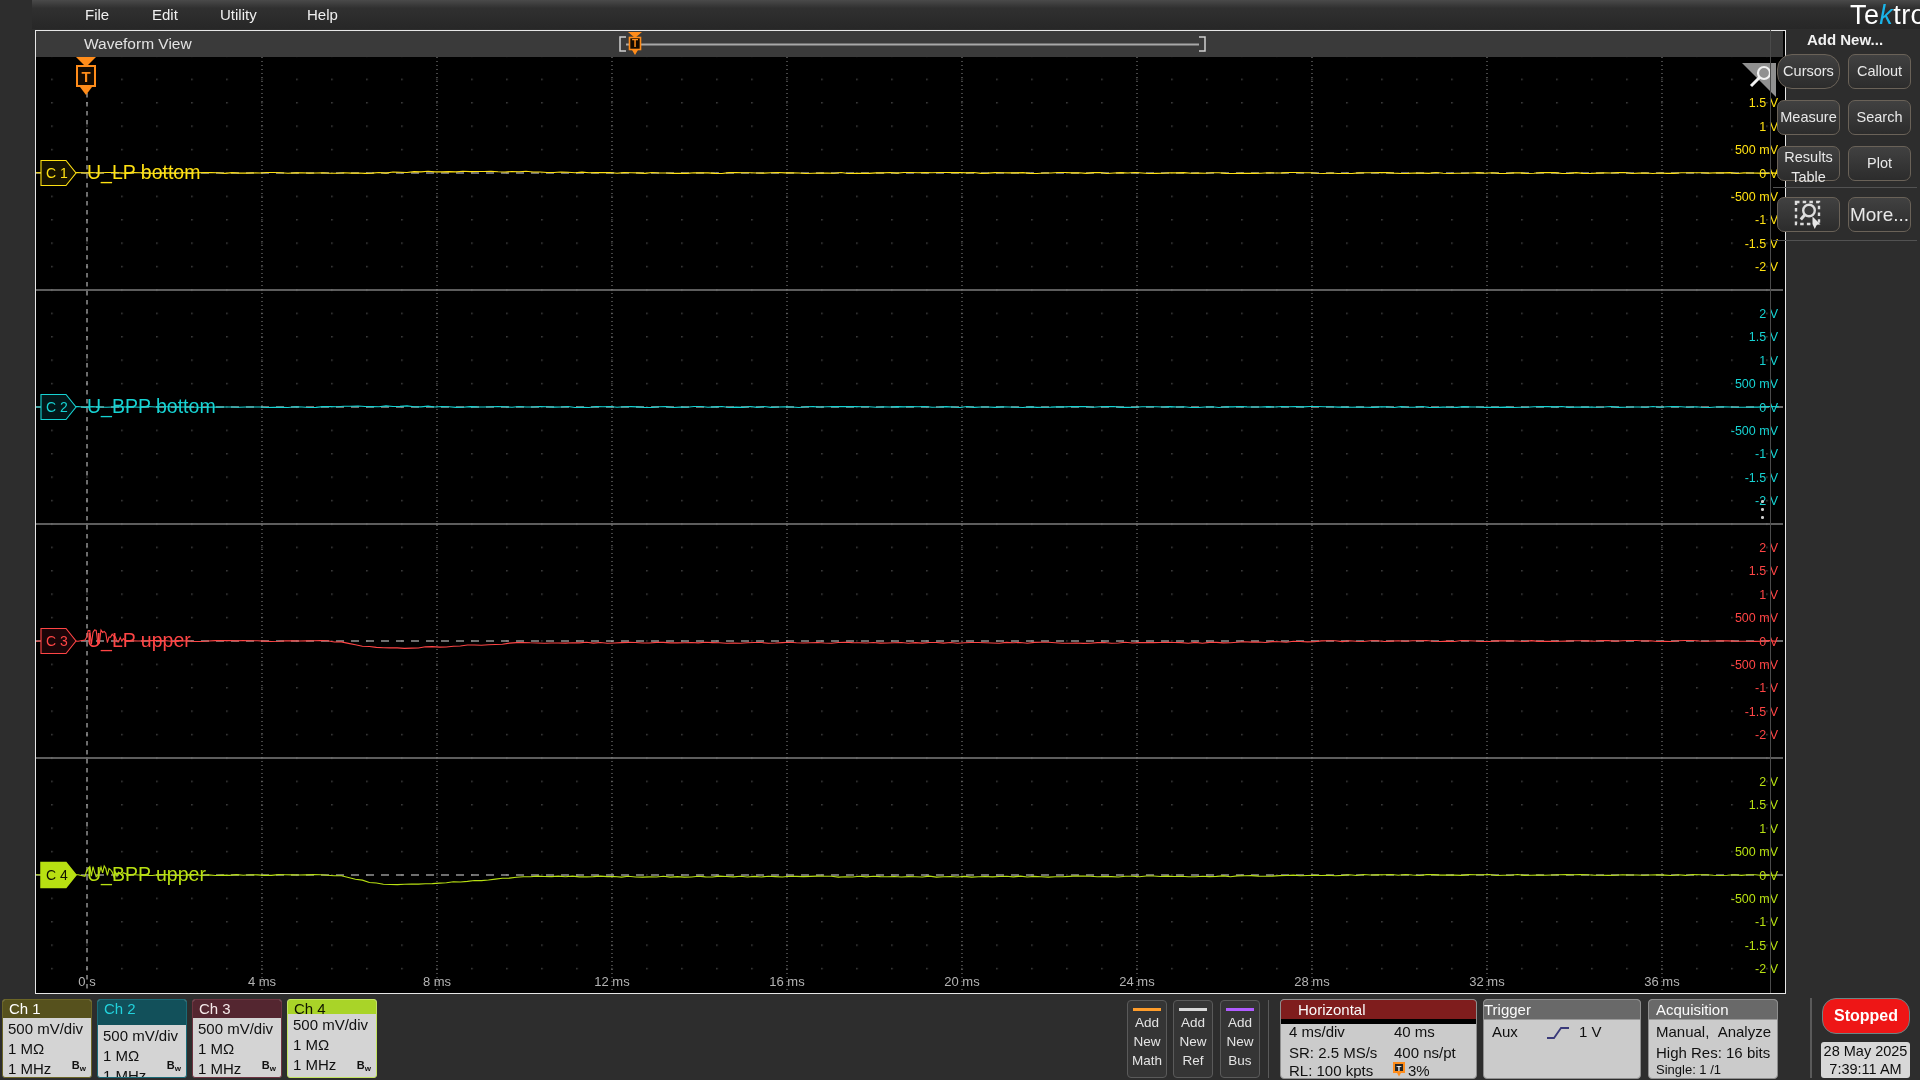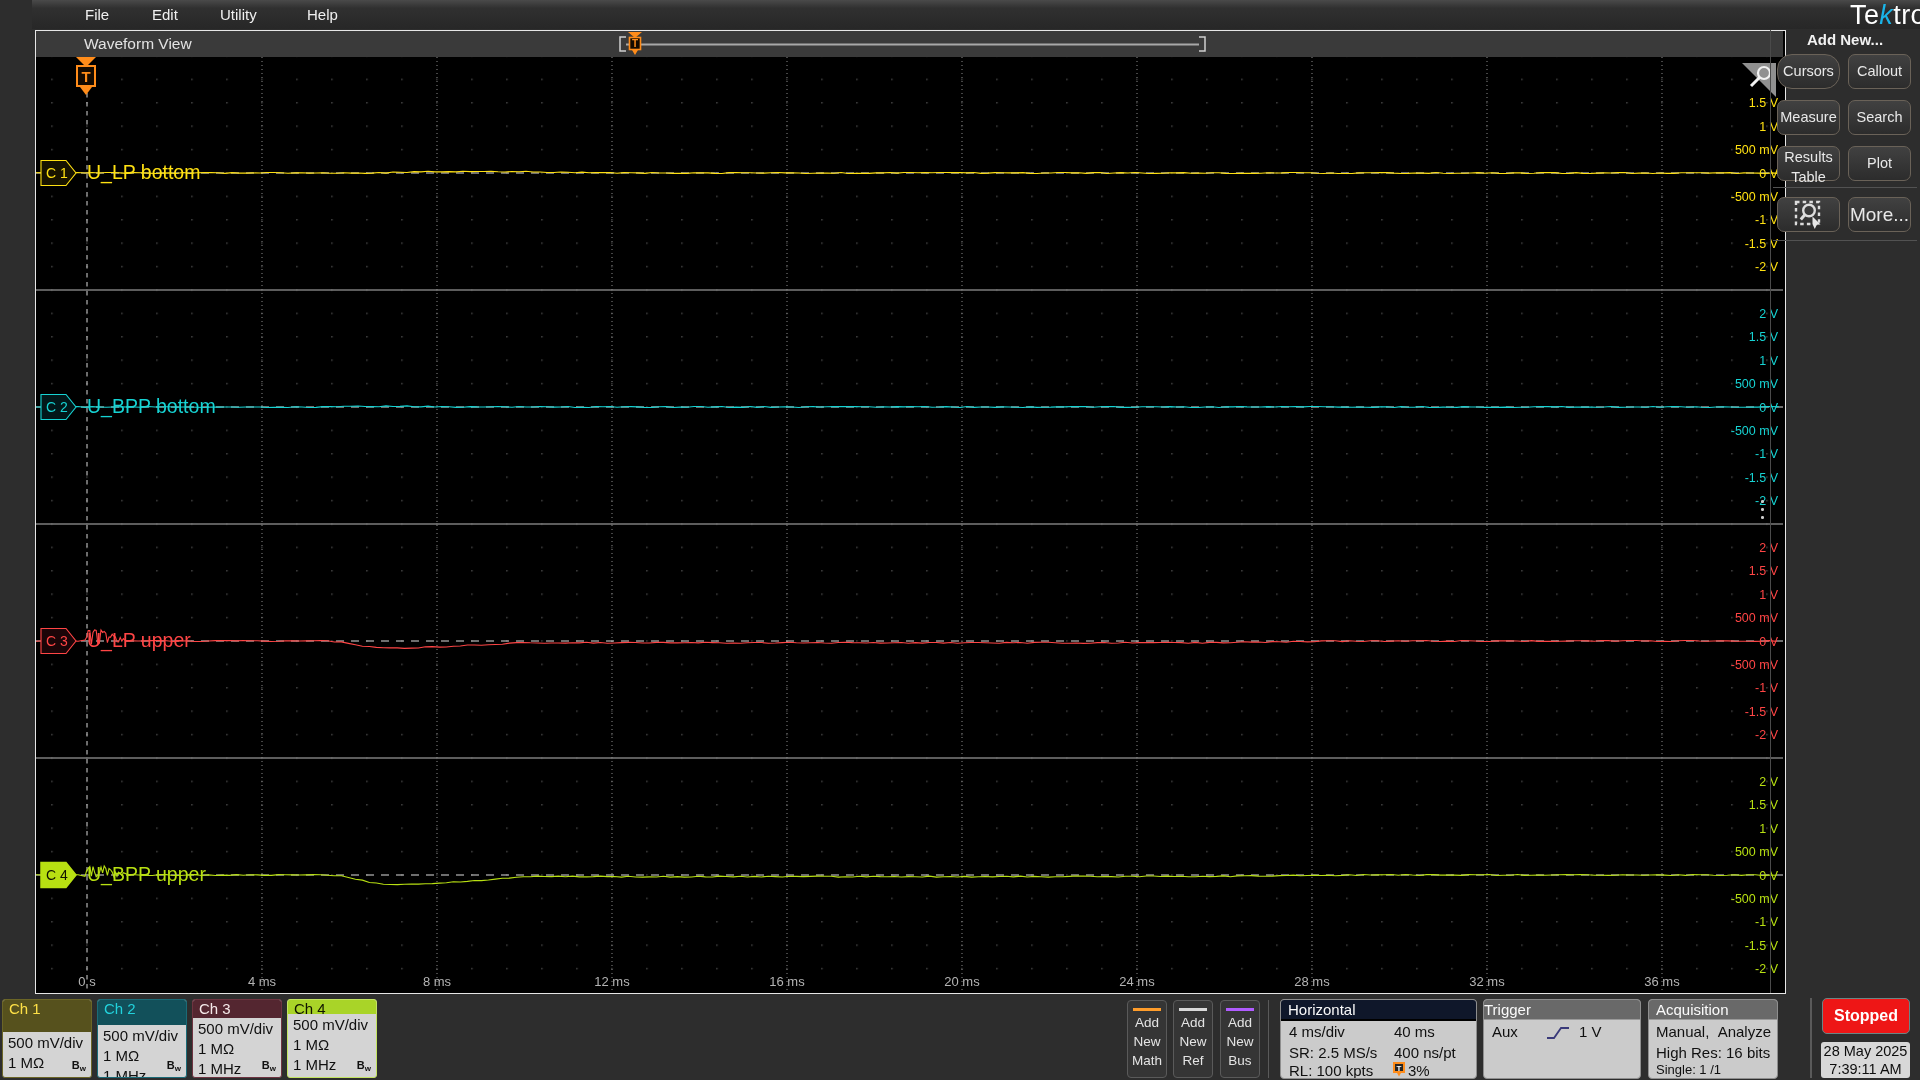--- a/index.html
+++ b/index.html
@@ -158,21 +158,21 @@
       <line x1="12.8" y1="14.8" x2="8.8" y2="19.5" stroke="#dcdcdc" stroke-width="3"></line>
       <polygon points="20.5,16.5 28.5,24.5 24.7,24.8 22.8,29 20.5,24" fill="#e8e8e8"></polygon>
     </svg>
   </div>
 <div style="position:absolute;left:1848px;top:197px;width:63px;height:35px;background:linear-gradient(#414141,#2c2c2c);border:1px solid #6a6258;border-radius:7px;color:#e8e8e8;font-size:19px;text-align:center;box-sizing:border-box">
     <div style="line-height:33px">More...</div>
   </div>
 <div style="position:absolute;left:1773px;top:240px;width:144px;height:1px;background:#525252"></div>
 
 <div style="position:absolute;left:2px;top:999px;width:90px;height:79px;border-radius:3px;border:1px solid #6b6526;background:#d4d4d4;box-sizing:border-box;overflow:hidden">
-    <div style="height:32px;background:#56511d;color:#fde047;font-size:15px;padding:0 0 0 6px;line-height:18px">Ch 1</div>
+    <div style="height:18px;background:#56511d;color:#ffffff;font-size:15px;padding:0 0 0 6px;line-height:18px">Ch 1</div>
     <div style="color:#101010;font-size:15px;padding-left:5px;line-height:20px;margin-top:1px">500 mV/div<br>1 MΩ<br>1 MHz</div>
     <div style="position:absolute;right:5px;bottom:4px;color:#101010;font-size:11px;font-weight:bold">B<span style="font-size:8px;vertical-align:-2px">w</span></div>
   </div>
 <div style="position:absolute;left:97px;top:999px;width:90px;height:79px;border-radius:3px;border:1px solid #1a6b77;background:#d4d4d4;box-sizing:border-box;overflow:hidden">
     <div style="height:18px;background:#12505a;color:#22d2dc;font-size:15px;padding:0 0 7px 6px;line-height:18px">Ch 2</div>
     <div style="color:#101010;font-size:15px;padding-left:5px;line-height:20px;margin-top:1px">500 mV/div<br>1 MΩ<br>1 MHz</div>
     <div style="position:absolute;right:5px;bottom:4px;color:#101010;font-size:11px;font-weight:bold">B<span style="font-size:8px;vertical-align:-2px">w</span></div>
   </div>
 <div style="position:absolute;left:192px;top:999px;width:90px;height:79px;border-radius:3px;border:1px solid #6e3340;background:#d4d4d4;box-sizing:border-box;overflow:hidden">
     <div style="height:18px;background:#542630;color:#f5e9e9;font-size:15px;padding:0 0 0 6px;line-height:18px">Ch 3</div>
@@ -192,21 +192,21 @@
     <div style="width:28px;height:3px;background:#d8d8d8;margin:7px auto 2px"></div>
     <div style="line-height:19px">Add<br>New<br>Ref</div>
   </div>
 <div style="position:absolute;left:1220px;top:1000px;width:40px;height:78px;background:#353535;border:1px solid #5a5a5a;border-radius:4px;box-sizing:border-box;text-align:center;color:#e4e4e4;font-size:13.5px">
     <div style="width:28px;height:3px;background:#b05cff;margin:7px auto 2px"></div>
     <div style="line-height:19px">Add<br>New<br>Bus</div>
   </div>
 <div style="position:absolute;left:1268px;top:1000px;width:1px;height:78px;background:#5a5a5a"></div>
 <div style="position:absolute;left:1810px;top:998px;width:1.5px;height:80px;background:#5a5a5a"></div>
 <div style="position:absolute;left:1280px;top:999px;width:197px;height:80px;border-radius:4px;background:#cbcbcb;overflow:hidden;box-sizing:border-box;border:1px solid #8e8e8e">
-    <div style="height:19px;background:#0f172a;color:#fafafa;font-size:15px;line-height:19px;padding-left:7px;border-bottom:2px solid #000000">Horizontal</div>
+    <div style="height:19px;background:#7f1d1d;color:#fafafa;font-size:15px;line-height:19px;padding-left:17px;border-bottom:5px solid #000000">Horizontal</div>
     <div style="position:absolute;left:8px;top:23px;font-size:15px;color:#101010">4 ms/div</div>
     <div style="position:absolute;left:113px;top:23px;font-size:15px;color:#101010">40 ms</div>
     <div style="position:absolute;left:8px;top:44px;font-size:15px;color:#101010">SR: 2.5 MS/s</div>
     <div style="position:absolute;left:113px;top:44px;font-size:15px;color:#101010">400 ns/pt</div>
     <div style="position:absolute;left:8px;top:62px;font-size:15px;color:#101010">RL: 100 kpts</div>
     <svg width="12" height="15" viewBox="0 0 12 15" style="position:absolute;left:112px;top:62px">
       <rect x="1" y="1" width="10" height="9" fill="#262626" stroke="#ff8c1a" stroke-width="2"></rect>
       <polygon points="3.5,10 8.5,10 6,14.5" fill="#ff8c1a"></polygon>
       <text x="6" y="8.5" font-size="8" font-weight="bold" fill="#ffffff" text-anchor="middle" font-family="Liberation Sans, sans-serif">T</text>
     </svg>
@@ -220,14 +220,14 @@
     </svg>
     <div style="position:absolute;left:95px;top:23px;font-size:15px;color:#101010">1 V</div>
   </div>
 <div style="position:absolute;left:1648px;top:999px;width:130px;height:80px;border-radius:4px;background:#cbcbcb;overflow:hidden;box-sizing:border-box;border:1px solid #8e8e8e">
     <div style="height:19px;background:#696969;color:#fafafa;font-size:15px;line-height:19px;padding-left:7px;border-bottom:1px solid #9a9a9a">Acquisition</div>
     <div style="position:absolute;left:7px;top:23px;font-size:15px;color:#101010">Manual,</div>
     <div style="position:absolute;right:6px;top:23px;font-size:15px;color:#101010">Analyze</div>
     <div style="position:absolute;left:7px;top:44px;font-size:15px;color:#101010">High Res: 16 bits</div>
     <div style="position:absolute;left:7px;top:62px;font-size:13px;color:#101010">Single: 1 /1</div>
   </div>
-<div style="position:absolute;left:1822px;top:998px;width:88px;height:36px;background:#ee1616;border:1px solid #6a8585;border-radius:5px;box-sizing:border-box;color:#fff;font-weight:bold;font-size:16px;text-align:center;line-height:34px">Stopped</div>
+<div style="position:absolute;left:1822px;top:998px;width:88px;height:36px;background:#ee1616;border:1px solid #6a8585;border-radius:14px;box-sizing:border-box;color:#fff;font-weight:bold;font-size:16px;text-align:center;line-height:34px">Stopped</div>
 <div style="position:absolute;left:1821px;top:1042px;width:89px;height:36px;background:#d8d8d8;border-radius:3px;color:#0d0d0d;font-size:14.5px;text-align:center;line-height:17.5px;padding-top:1px;box-sizing:border-box">28 May 2025<br>7:39:11 AM</div>
 
 </body></html>

